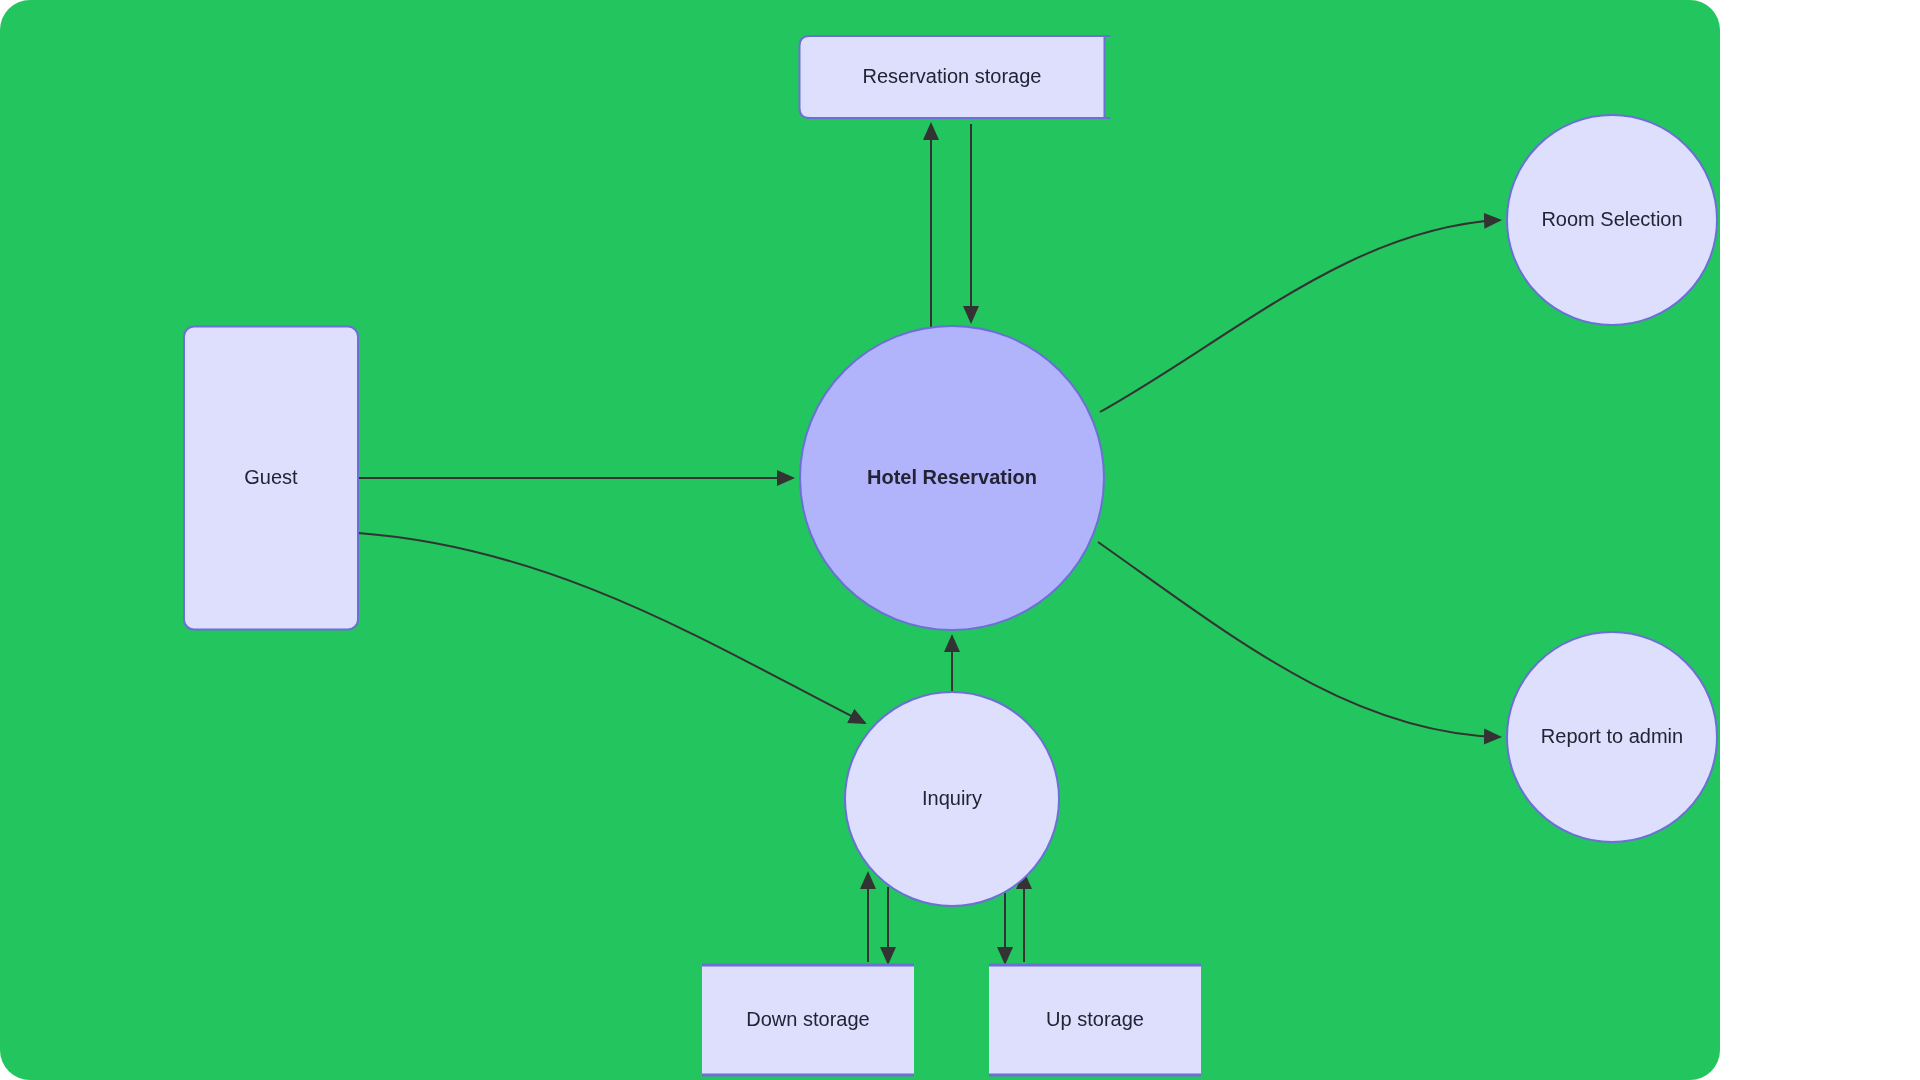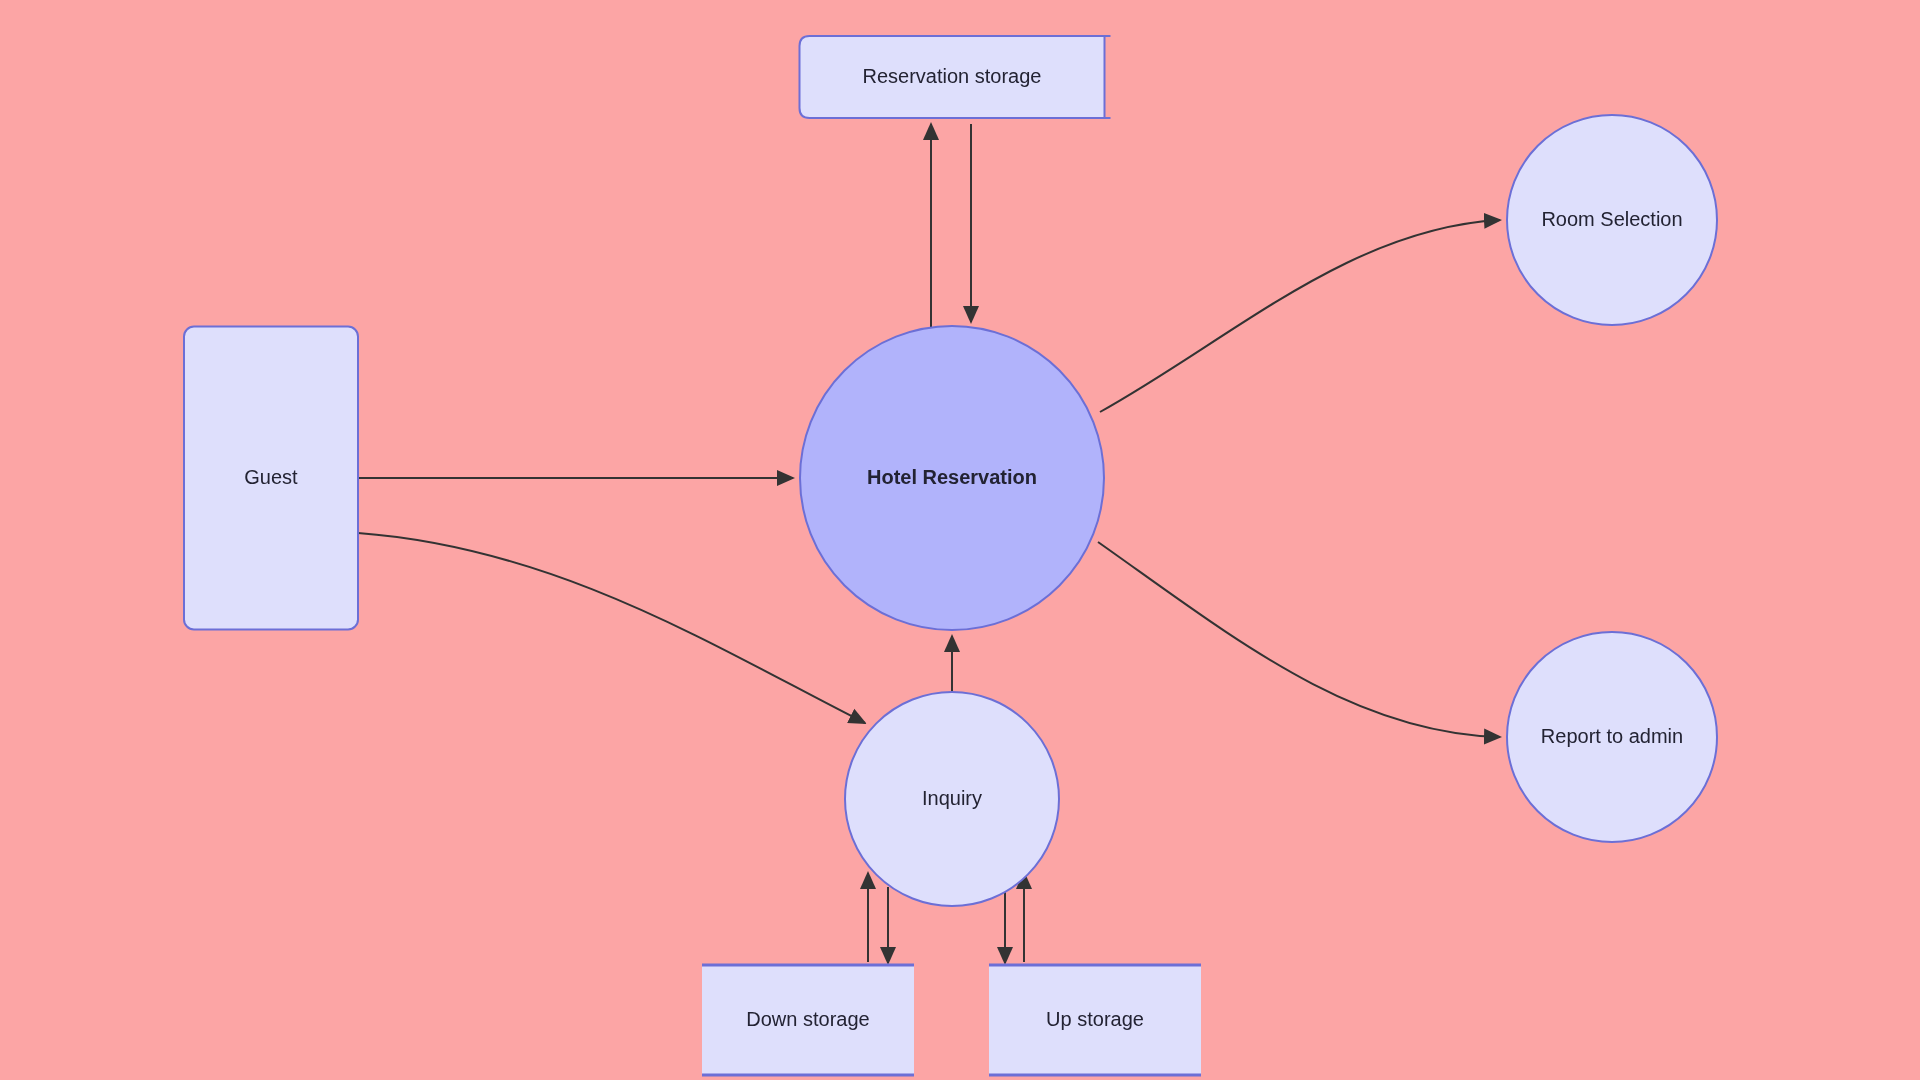--- a/index.html
+++ b/index.html
@@ -9,23 +9,24 @@
     background: #ffffff;
   }
   body {
     width: 1920px;
     height: 1080px;
     font-family: "Liberation Sans", sans-serif;
     overflow: hidden;
   }
   #diagram-canvas {
     position: relative;
-    width: 1920px;
+    width: 1720px;
     height: 1080px;
-    background: #fca5a5;
+    background: #22c55e;
+    border-radius: 30px;
   }
   svg#dfd {
     display: block;
     width: 1920px;
     height: 1080px;
   }
   .node-shape {
     stroke-width: 2;
   }
   .edge-path {

